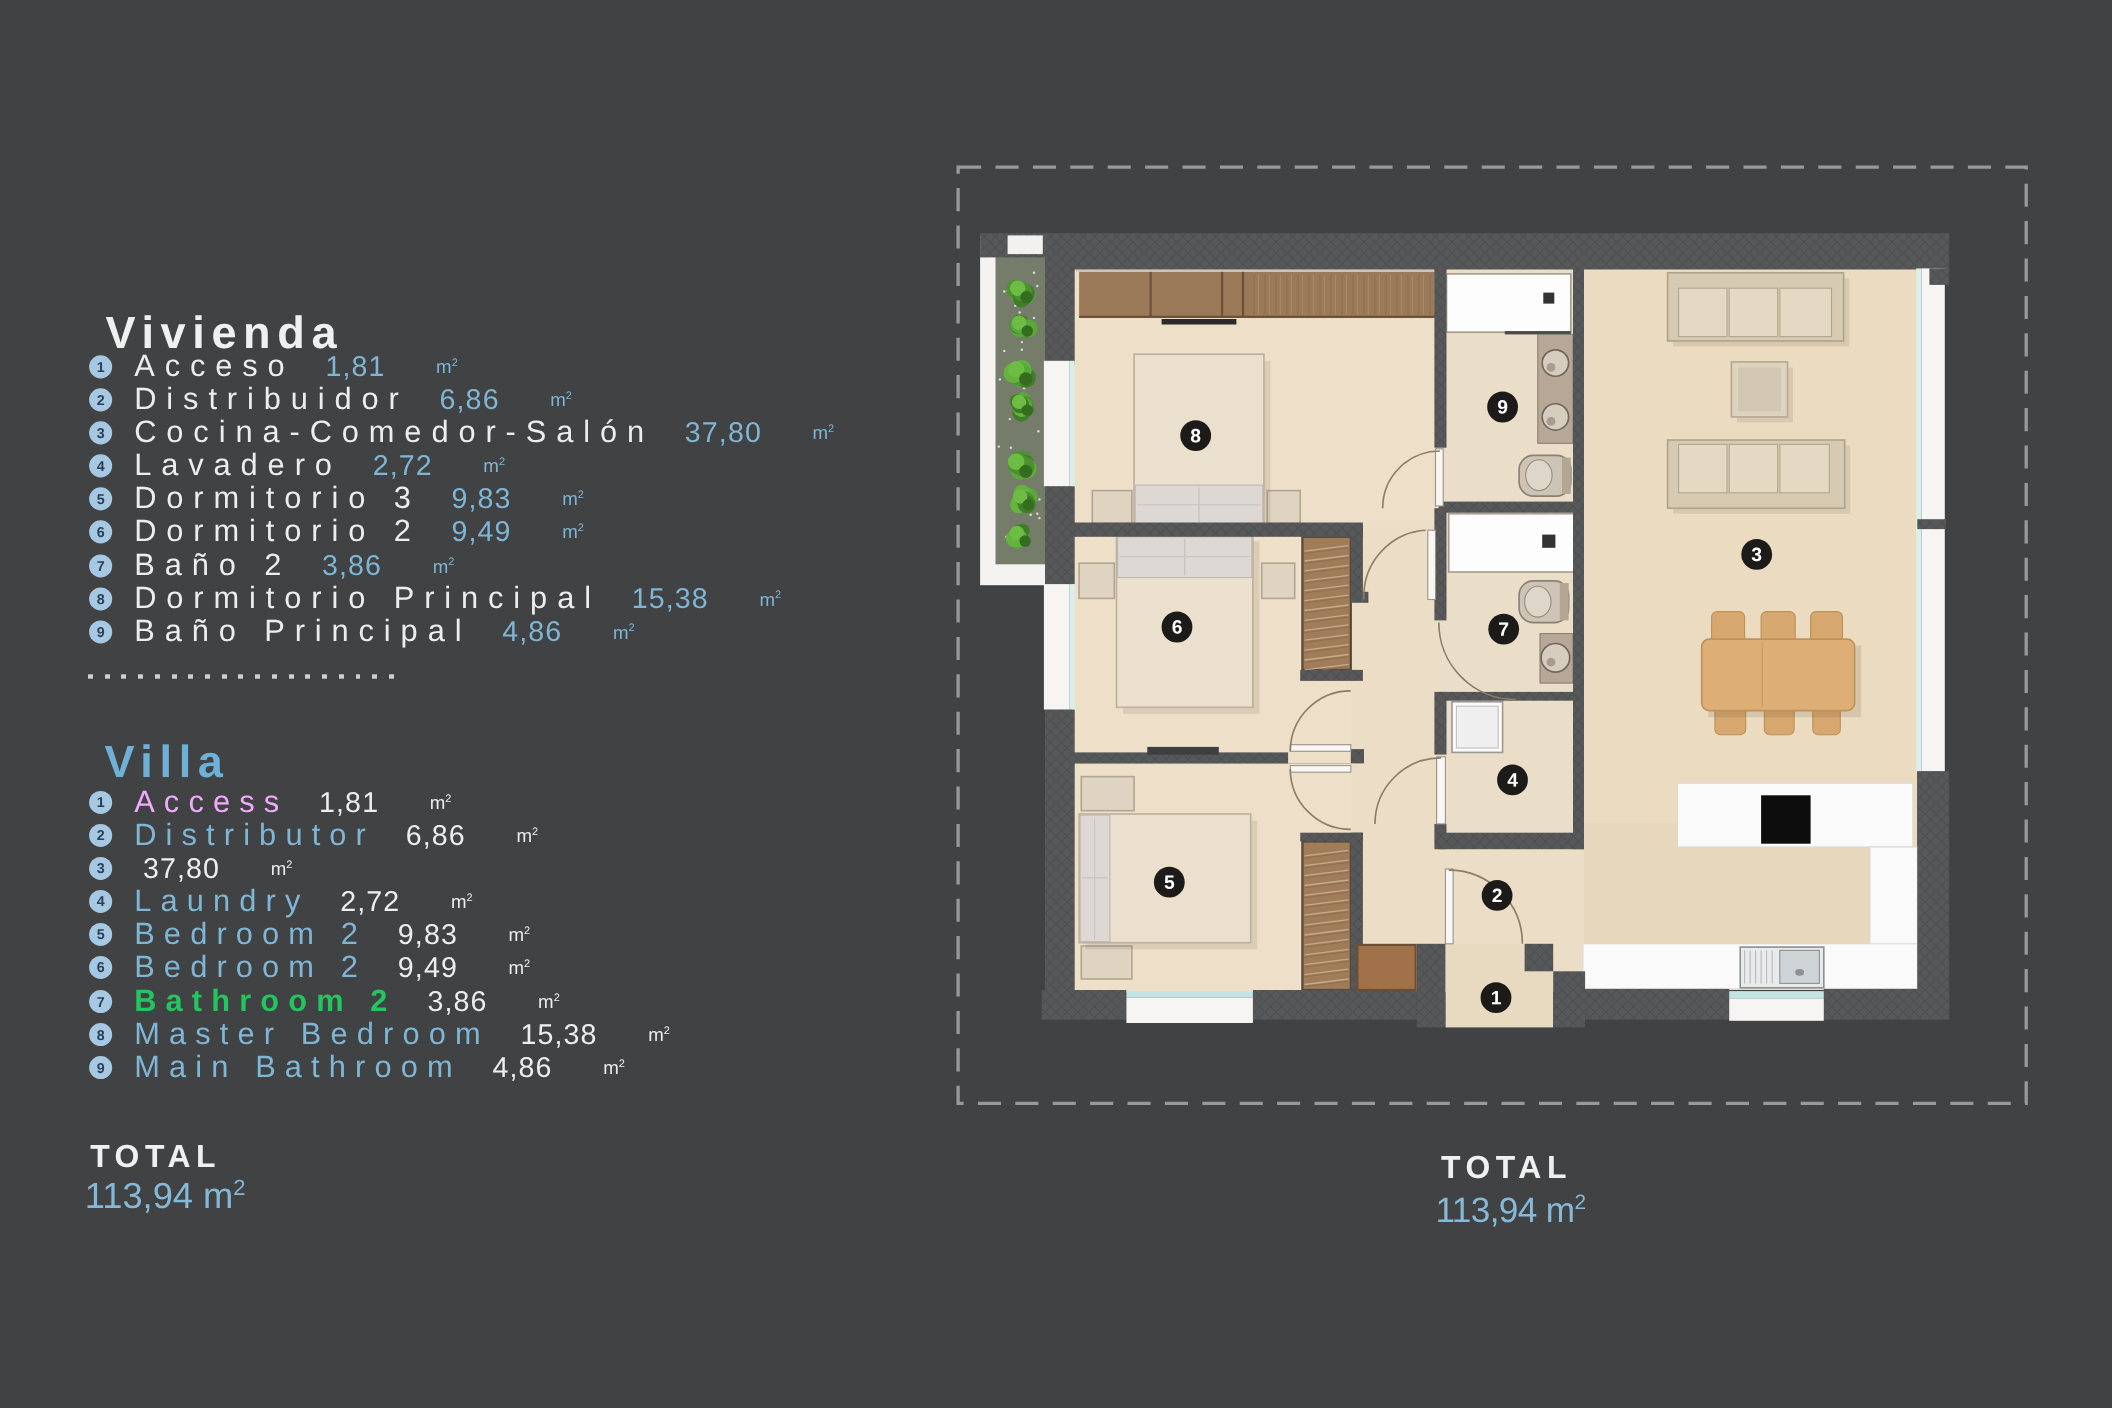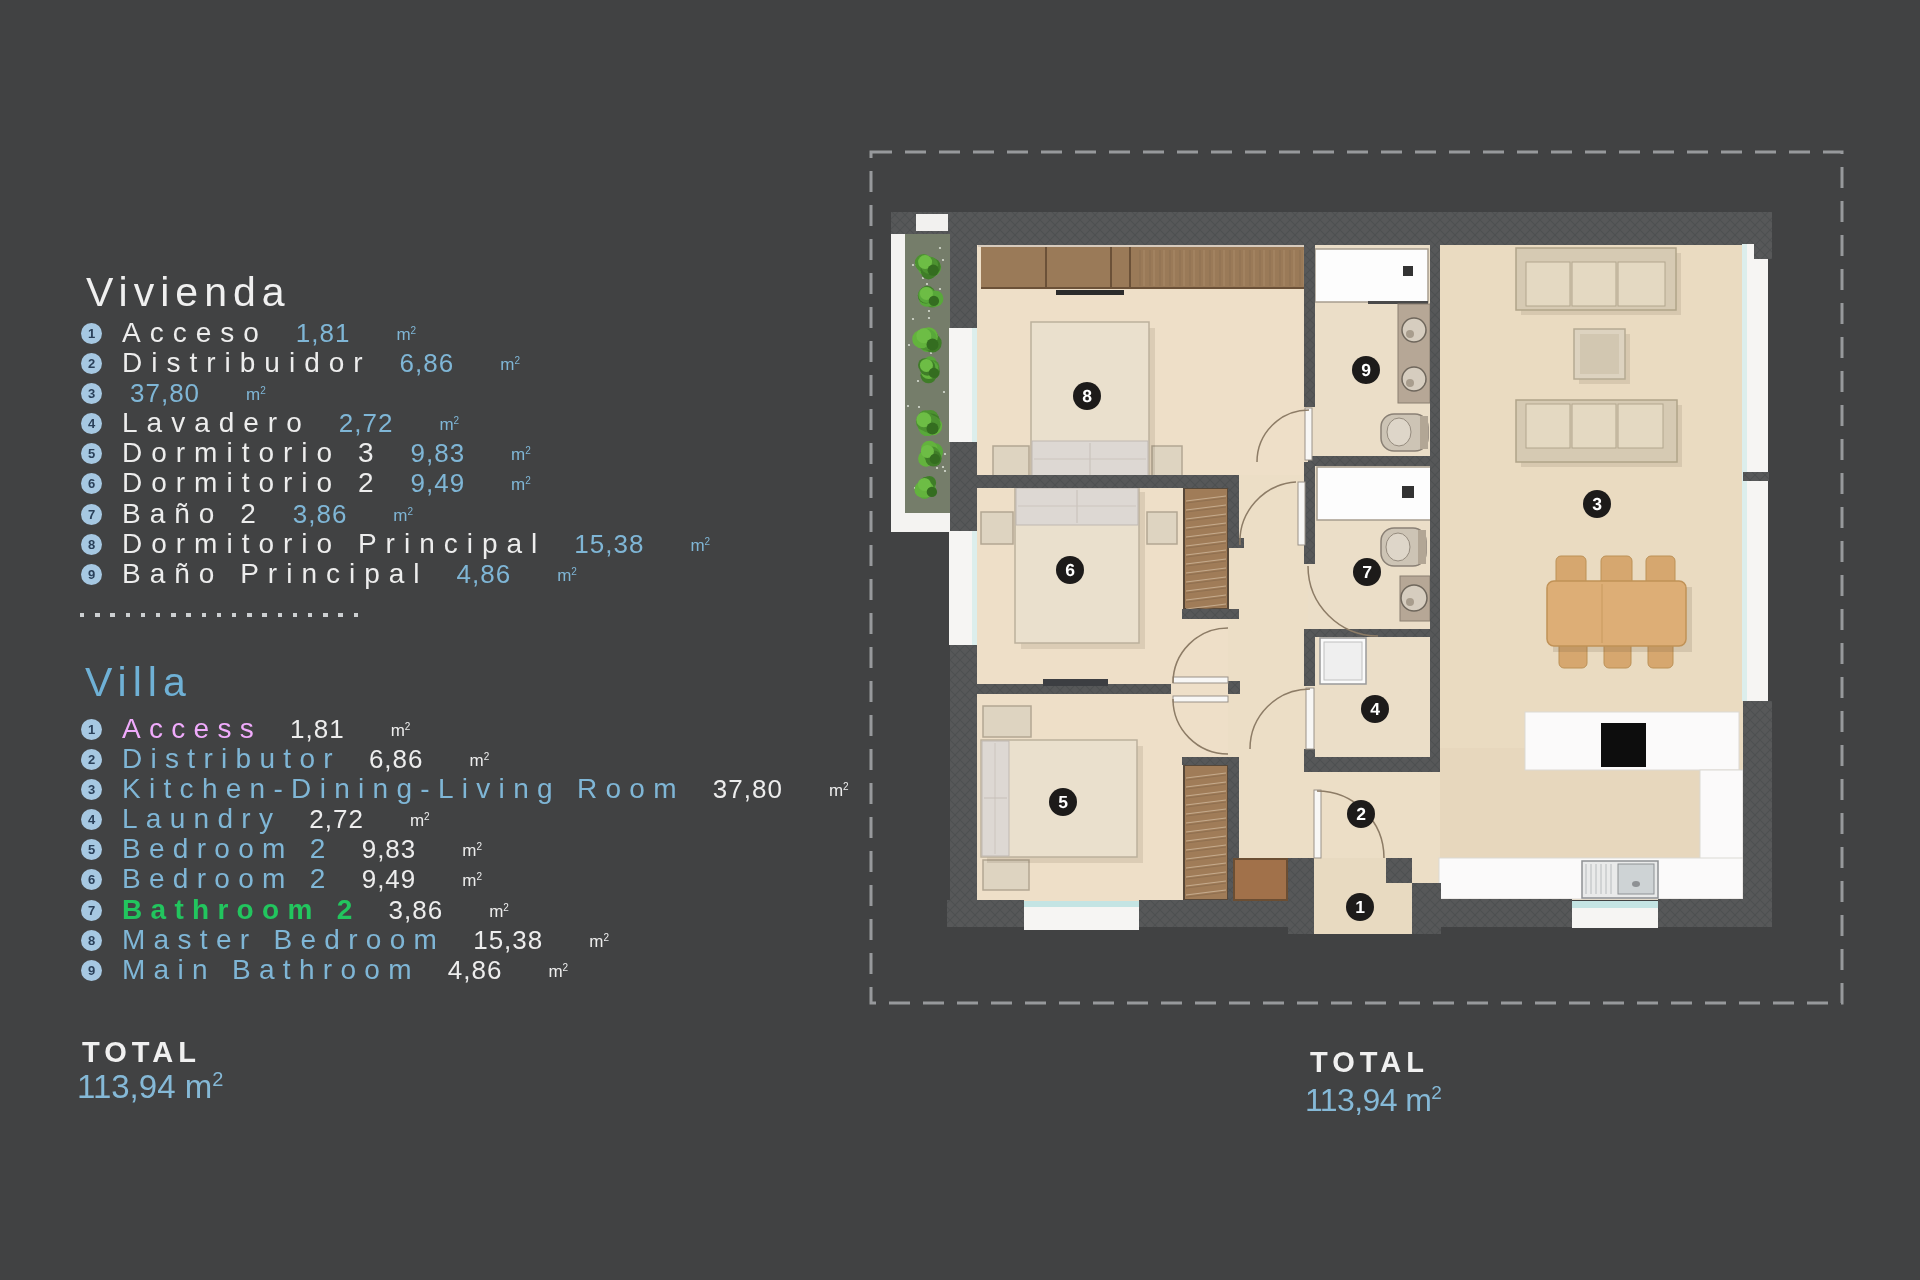--- a/index.html
+++ b/index.html
@@ -9,41 +9,42 @@
   .badge{display:inline-block;width:21px;height:21px;border-radius:50%;background:#a6c8e2;
          color:#2a4059;font-size:13px;font-weight:bold;text-align:center;line-height:21px;
          letter-spacing:0;flex:0 0 21px;}
   .name{margin-left:20px;font-size:28px;color:#ededed;letter-spacing:9px;}
   .vname{letter-spacing:8.3px !important;}
   .val{margin-left:28px;font-size:26px;letter-spacing:1px;}
   .m2{margin-left:9px;font-size:17px;letter-spacing:0;transform:translateY(1.5px);padding-left:37px;}
   .m2 sup{font-size:10px;}
   .blue{color:#7fb6d6;}
   .white{color:#ededed;}
-  h1.h{position:absolute;margin:6px;font-size:41px;font-weight:normal;letter-spacing:6px;}
+  h1.h{position:absolute;margin:16px;font-size:41px;font-weight:bold;letter-spacing:6px;}
 </style>
 </head>
 <body>
 
 <h1 class="h" style="left:80px;top:263px;color:#f0f0f0;">Vivienda</h1>
 
 <div class="row" style="left:81px;top:318px;">
     <span class="badge">1</span>
     <span class="name">Acceso</span>
     <span class="val blue">1,81</span>
     <span class="m2 blue">m<sup>2</sup></span>
   </div>
 <div class="row" style="left:81px;top:348px;">
     <span class="badge">2</span>
     <span class="name">Distribuidor</span>
     <span class="val blue">6,86</span>
     <span class="m2 blue">m<sup>2</sup></span>
   </div>
 <div class="row" style="left:81px;top:378px;">
     <span class="badge">3</span>
+    <span class="name">Cocina-Comedor-Salón</span>
     <span class="val blue">37,80</span>
     <span class="m2 blue">m<sup>2</sup></span>
   </div>
 <div class="row" style="left:81px;top:408px;">
     <span class="badge">4</span>
     <span class="name">Lavadero</span>
     <span class="val blue">2,72</span>
     <span class="m2 blue">m<sup>2</sup></span>
   </div>
 <div class="row" style="left:81px;top:438px;">
@@ -83,21 +84,20 @@
     <span class="m2 white">m<sup>2</sup></span>
   </div>
 <div class="row" style="left:81px;top:744px;">
     <span class="badge">2</span>
     <span class="name vname" style="color:#7fb6d6;">Distributor</span>
     <span class="val white">6,86</span>
     <span class="m2 white">m<sup>2</sup></span>
   </div>
 <div class="row" style="left:81px;top:774px;">
     <span class="badge">3</span>
-    <span class="name vname" style="color:#7fb6d6;">Kitchen-Dining-Living Room</span>
     <span class="val white">37,80</span>
     <span class="m2 white">m<sup>2</sup></span>
   </div>
 <div class="row" style="left:81px;top:804px;">
     <span class="badge">4</span>
     <span class="name vname" style="color:#7fb6d6;">Laundry</span>
     <span class="val white">2,72</span>
     <span class="m2 white">m<sup>2</sup></span>
   </div>
 <div class="row" style="left:81px;top:834px;">

